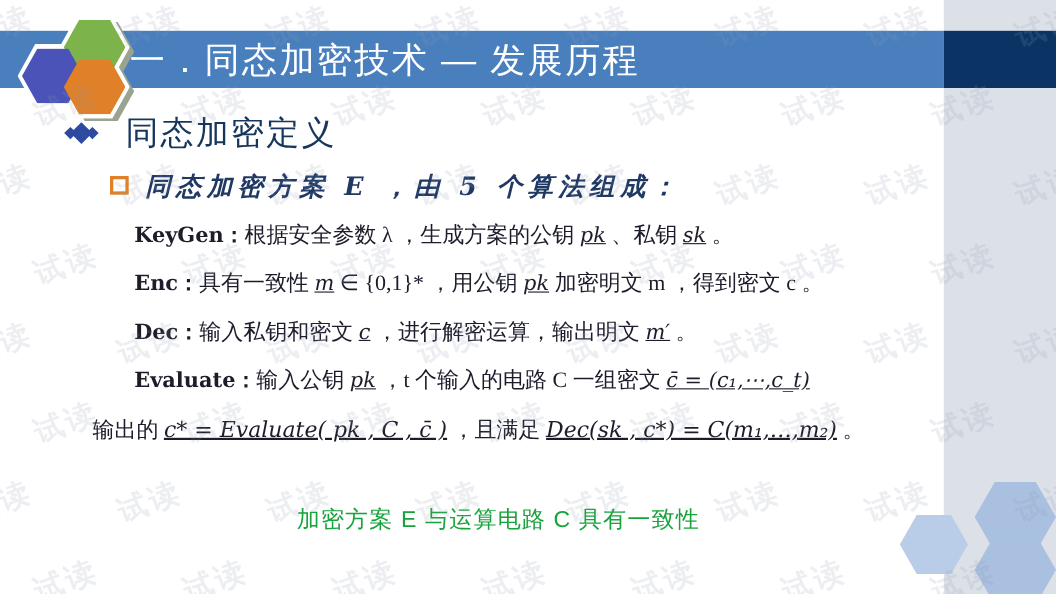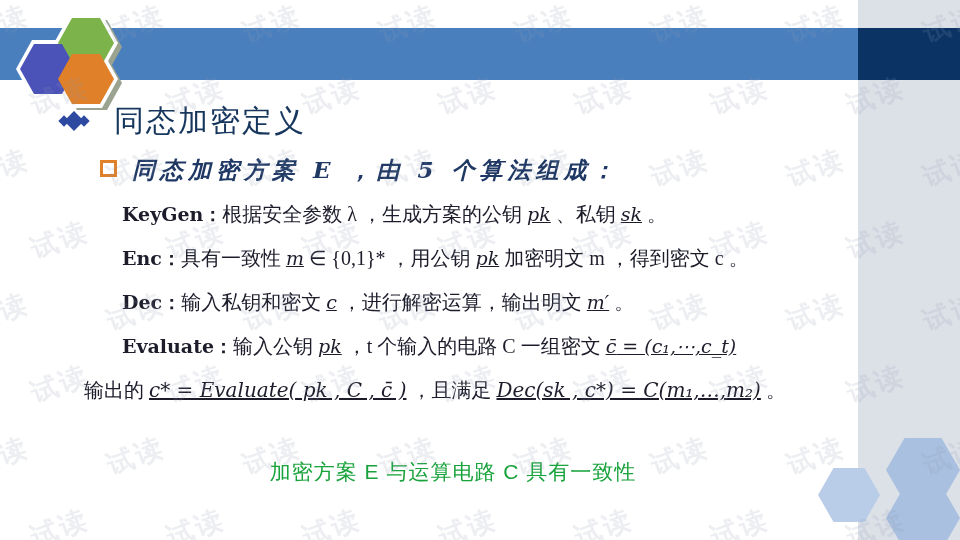--- a/index.html
+++ b/index.html
@@ -211,20 +211,21 @@
 <div id="slide">
 
   <div id="right-panel">
     <div id="right-panel-hex-a"></div>
     <div id="right-panel-hex-b"></div>
   </div>
   <div id="left-hex-accent"></div>
 
   <div id="title-bar"></div>
   <div id="title-bar-cap"></div>
+  <div id="title-text">一．同态加密技术 — 发展历程</div>
 
   <div id="logo">
     <div class="logo-hex-shadow" style="left:48px; top:4px;"></div>
     <div class="logo-hex-shadow" style="left:48px; top:40px;"></div>
     <div class="logo-hex-ring" style="left:40px; top:-2px;"></div>
     <div class="logo-hex-ring" style="left:2px; top:24px;"></div>
     <div class="logo-hex-ring" style="left:40px; top:34px;"></div>
     <div class="logo-hex" id="hex-green"></div>
     <div class="logo-hex" id="hex-blue"></div>
     <div class="logo-hex" id="hex-orange"></div>

